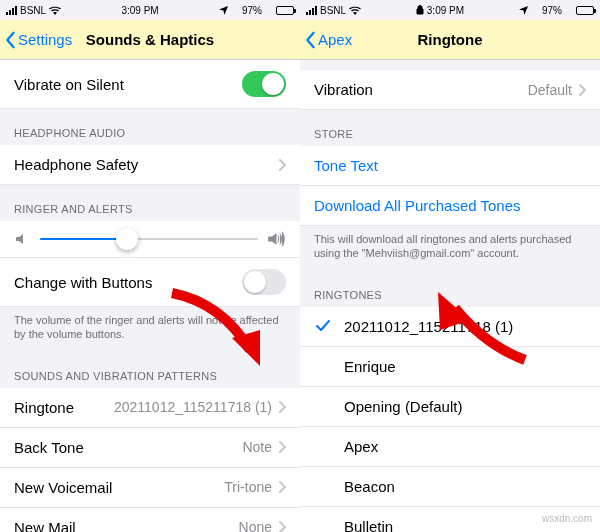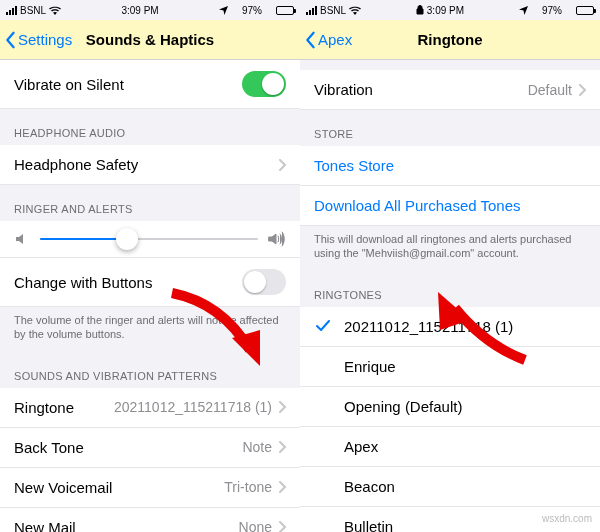--- a/index.html
+++ b/index.html
@@ -217,21 +217,21 @@
         <span class="label">Vibration</span>
         <span class="value">Default</span>
         <span class="chev">
             <svg viewBox="0 0 8 12">
               <path d="M2 1 L7 6 L2 11" stroke="#c7c7cc" stroke-width="2" fill="none" stroke-linecap="round"></path>
             </svg>
           </span>
       </div>
 
       <div class="section-header">STORE</div>
-      <div class="link-row">Tones Store</div>
+      <div class="link-row">Tone Text</div>
       <div class="link-row">Download All Purchased Tones</div>
       <div class="section-footer">This will download all ringtones and alerts purchased using the "Mehviish@gmail.com" account.</div>
 
       <div class="section-header">RINGTONES</div>
       <div id="right-rows">
           <div class="ringtone-row">
             <span class="check">
               <svg width="14" height="12" viewBox="0 0 14 12">
                 <path d="M1 6 L5 10 L13 1" stroke="#007aff" stroke-width="2" fill="none" stroke-linecap="round" stroke-linejoin="round"></path>
               </svg>

